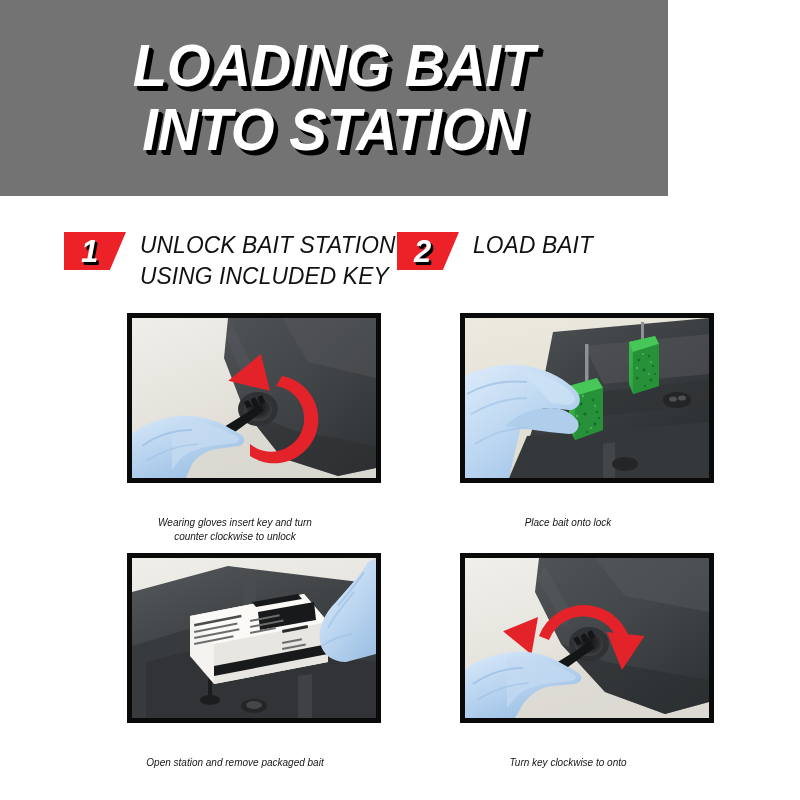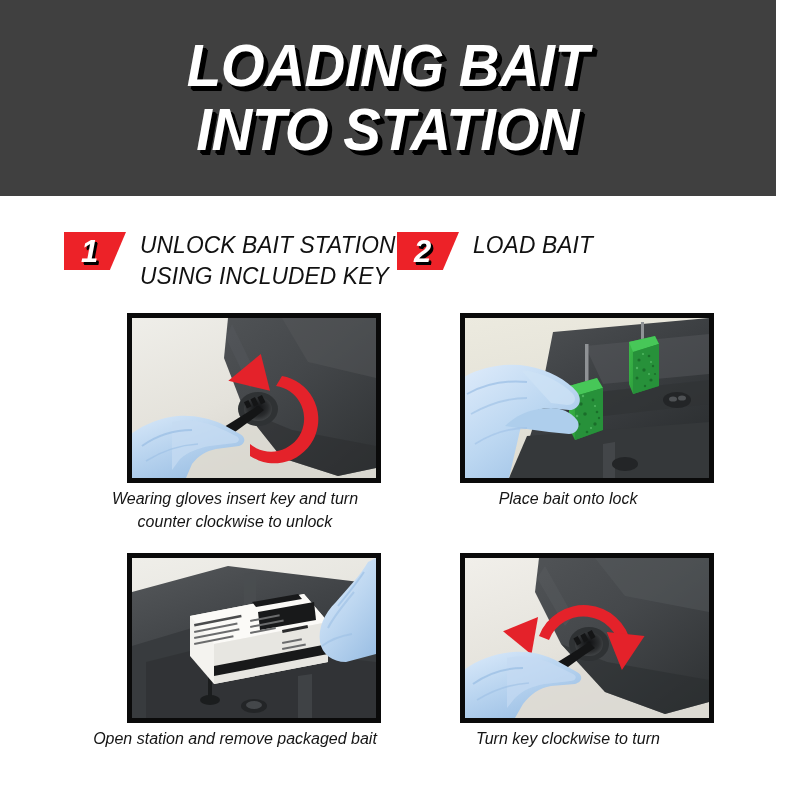--- a/index.html
+++ b/index.html
@@ -13,23 +13,23 @@
     overflow: hidden;
     font-family: "Liberation Sans", sans-serif;
     position: relative;
   }
 
   
   .banner {
     position: absolute;
     left: 0;
     top: 0;
-    width: 776px;
+    width: 668px;
     height: 196px;
-    background: #404040;
+    background: #737373;
     display: flex;
     flex-direction: column;
     align-items: center;
     justify-content: center;
   }
   .banner-line {
     color: #ffffff;
     font-family: "Liberation Sans", sans-serif;
     font-weight: bold;
     font-style: italic;
@@ -123,23 +123,24 @@
   .frame-r1 { top: 117px; left: 67px; }
   .frame-r2 { top: 357px; left: 67px; }
 
   .caption {
     position: absolute;
     width: 350px;
     left: 0;
     text-align: center;
     color: #151515;
     font-style: italic;
-    font-size: 16px;
+    font-size: 10px;
     line-height: 1.42;
     white-space: pre-line;
+    margin-top: 28px;
   }
   .cap-r1 { top: 292px; }
   .cap-r2 { top: 532px; }
 
   svg.scene-svg { position:absolute; inset:0; width:100%; height:100%; display:block; }
 </style>
 </head>
 <body>
 
 <div class="banner">
@@ -435,16 +436,16 @@
           </g>
 
           <path d="M-6 160 L-6 116 C8 104 26 96 48 94 C64 93 80 96 94 104 L112 114 C118 117 118 124 110 126 L86 128 C74 130 66 136 58 146 L50 160 Z" fill="url(#gl4)"></path>
           <path d="M42 100 C60 96 78 100 96 110 L108 116 C112 118 112 122 106 123 L80 126 C68 128 58 132 50 140 L42 150 Z" fill="#c5daf2" opacity="0.7"></path>
           <path d="M8 126 C22 116 40 110 58 110" stroke="#9dc0e5" stroke-width="2" fill="none" opacity="0.8"></path>
           <path d="M12 142 C28 132 46 126 64 125" stroke="#9dc0e5" stroke-width="1.6" fill="none" opacity="0.6"></path>
         </svg>
       </div>
     </div>
 
-    <div class="caption cap-r2">Turn key clockwise to turn</div>
+    <div class="caption cap-r2">Turn key clockwise to onto</div>
   </div>
 
 </div>
 
 </body></html>

